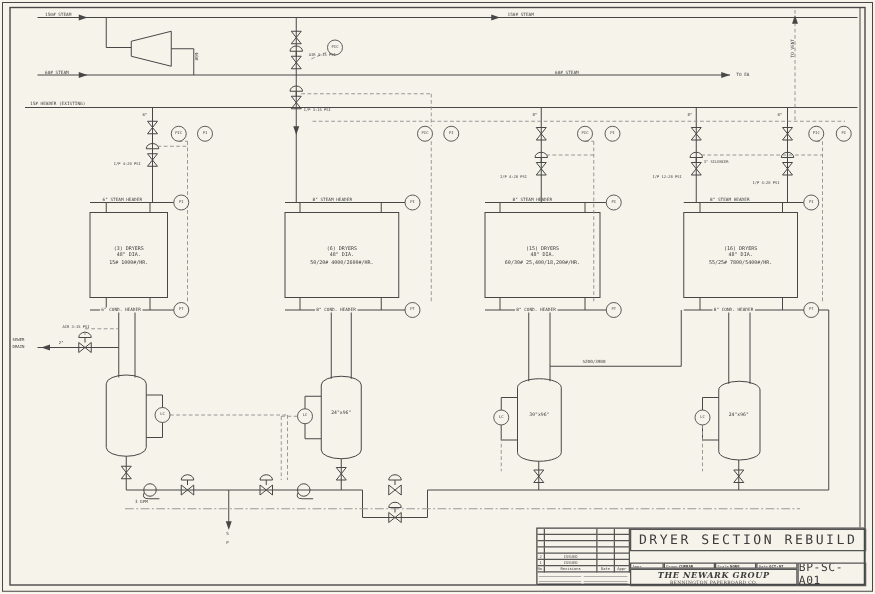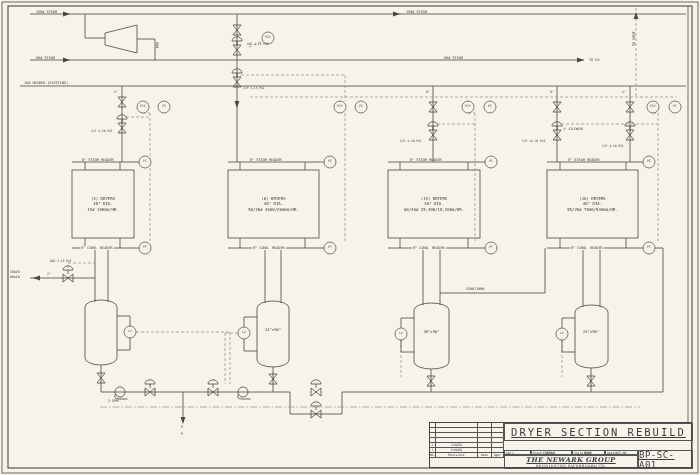--- a/index.html
+++ b/index.html
@@ -17,21 +17,21 @@
   .lb{position:absolute;font-size:3.5px;line-height:1.15;white-space:nowrap;}
   .bg{background:#f5f3ea;padding:0 1px;}
   .ctr{transform:translateX(-50%);}
   .bt{position:absolute;width:16px;margin-left:-8px;text-align:center;font-size:3.1px;line-height:1;}
   .vtx{transform:rotate(-90deg);transform-origin:0 0;}
   .vtx2{transform:rotate(90deg);transform-origin:0 0;}
   .dbox{position:absolute;display:flex;flex-direction:column;align-items:center;justify-content:center;
         text-align:center;font-size:4px;line-height:1.35;}
   
   .tb{position:absolute;border:.8px solid #474747;background:#f5f3ea;box-sizing:border-box;}
-  .cell{position:absolute;border:.5px solid #555;box-sizing:border-box;overflow:hidden;text-decoration:underline;}
+  .cell{position:absolute;border:.5px solid #555;box-sizing:border-box;overflow:hidden;}
   .tb-title{display:flex;align-items:center;justify-content:center;font-size:10.5px;letter-spacing:2px;}
   .tb-sub{display:flex;align-items:center;justify-content:center;font-size:7px;letter-spacing:.8px;}
   .tb-no{display:flex;align-items:center;justify-content:center;font-size:9px;letter-spacing:.5px;}
   .inf{display:flex;align-items:center;gap:1px;padding-left:1px;font-size:3px;}
   .inf b{font-size:3.2px;font-weight:bold;}
   .comp{display:flex;flex-direction:column;align-items:center;justify-content:center;
         font-family:"DejaVu Serif",serif;}
   .comp .c1{font-size:6.5px;font-weight:bold;font-style:italic;letter-spacing:.5px;}
   .comp .c2{font-size:3.6px;letter-spacing:.3px;}
   .revrow{position:absolute;display:flex;box-sizing:border-box;}

